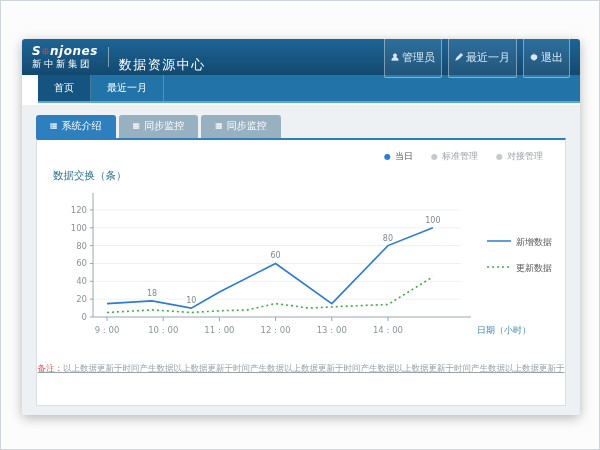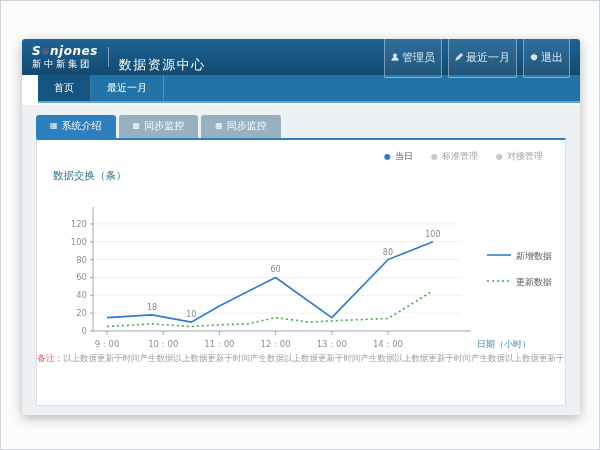--- a/index.html
+++ b/index.html
@@ -33,28 +33,28 @@
   .tab-icon { font-size:8px; line-height:1; }
 
   .panel { background:#fff; border:1px solid #d8dee3; border-top:2px solid #2e7fbe; height:calc(100% - 22px); padding:8px 14px; position:relative; }
 
   .filters { display:flex; justify-content:flex-end; gap:18px; font-size:9px; color:#9aa2a9; margin:2px 8px 0 0; }
   .filter { display:flex; align-items:center; gap:4px; cursor:pointer; }
   .filter .dot { font-size:8px; color:#c3c9ce; line-height:1; }
   .filter.active { color:#555; }
   .filter.active .dot { color:#2b7cd3; }
 
-  .chart-title { font-size:10.5px; color:#2f7293; margin:6px 0 16px 2px; }
+  .chart-title { font-size:10.5px; color:#2f7293; margin:6px 0 2px 2px; }
   #chart-svg { display:block; }
   .ctick { font-size:8.5px; fill:#8a939a; }
   .clabel { font-size:8px; fill:#7f8a92; }
   .cleg { font-size:9px; fill:#555; }
   .cxlabel { font-size:9px; fill:#3a87ad; }
 
-  .note { position:absolute; bottom:40px; left:0; right:0; text-align:center; font-size:8.5px; color:#9aa2a9; white-space:nowrap; }
+  .note { position:absolute; bottom:30px; left:0; right:0; text-align:center; font-size:8.5px; color:#9aa2a9; white-space:nowrap;text-decoration:underline; }
   .note-prefix { color:#d9534f; }
 </style>
 </head>
 <body>
 
 <div class="stage">
   <div class="window">
 
     <div class="app-header">
       <div class="logo">

